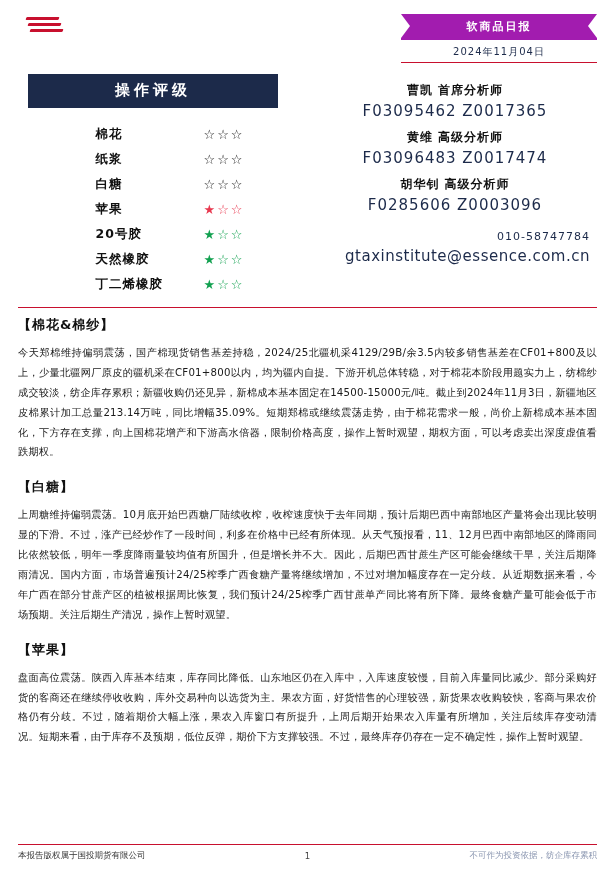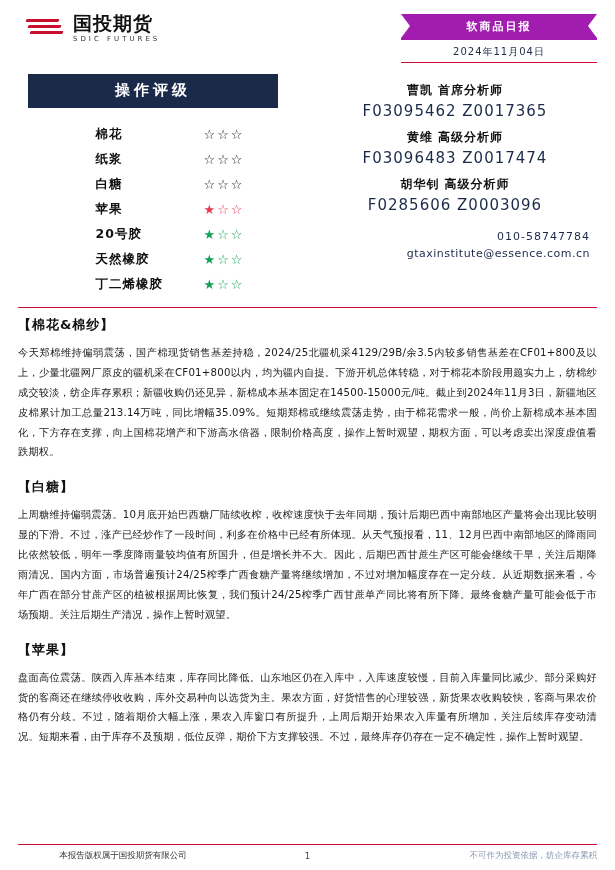--- a/index.html
+++ b/index.html
@@ -177,21 +177,21 @@
     margin-top: 16px;
     text-align: right;
   }
   .contact-phone {
     font-size: 11px;
     color: #1c2a4a;
     letter-spacing: 1px;
     margin-bottom: 4px;
   }
   .contact-mail {
-    font-size: 11px;
+    font-size: 15px;
     color: #1c2a4a;
     letter-spacing: 0.5px;
   }
 
   
   .divider {
     border: 0;
     border-top: 1px solid #c8102e;
     margin: 10px 0 8px 0;
   }
@@ -222,21 +222,21 @@
     right: 18px;
     bottom: 8px;
     border-top: 1px solid #c8102e;
     padding-top: 5px;
     display: flex;
     align-items: center;
     justify-content: space-between;
     font-size: 8.5px;
     color: #333;
   }
-  .footer-left { width: 210px; text-align: center; }
+  .footer-left { width: 210px; text-align: left; }
   .footer-center { flex: 1; text-align: center; color: #444; }
   .footer-right { width: 210px; text-align: right; color: #8a96b0; }
 </style>
 </head>
 <body>
 
 <div class="page">
 
   <div class="header">
     <div class="brand">
@@ -244,24 +244,20 @@
         <span style="width:13px; left:0px; top:3px;"></span>
         <span style="width:13px; left:10px; top:3px;"></span>
         <span style="width:13px; left:20px; top:3px;"></span>
         <span style="width:13px; left:2px; top:9px;"></span>
         <span style="width:13px; left:12px; top:9px;"></span>
         <span style="width:13px; left:22px; top:9px;"></span>
         <span style="width:13px; left:4px; top:15px;"></span>
         <span style="width:13px; left:14px; top:15px;"></span>
         <span style="width:13px; left:24px; top:15px;"></span>
       </div>
-      <div class="brand-text">
-        <div class="brand-cn">国投期货</div>
-        <div class="brand-en">SDIC FUTURES</div>
-      </div>
     </div>
 
     <div class="report-flag">
       <div class="flag-banner">软商品日报</div>
       <div class="flag-date">2024年11月04日</div>
     </div>
   </div>
 
   <div class="cols">
 

